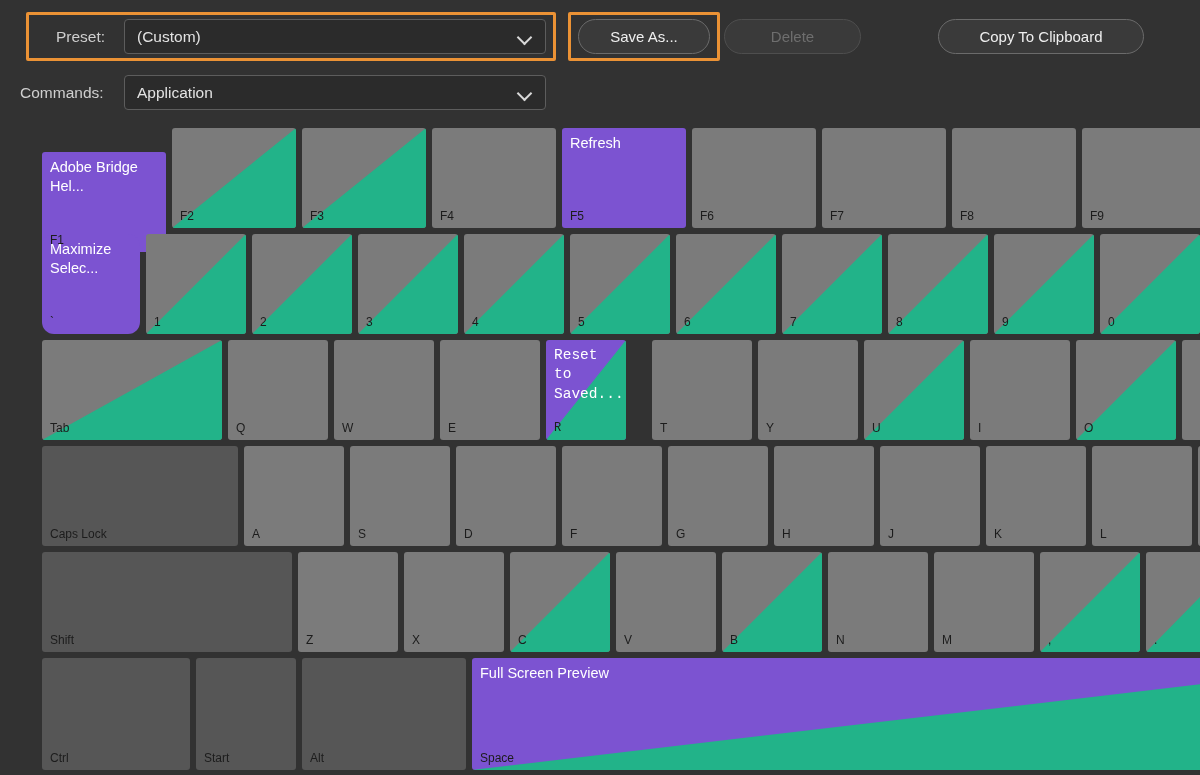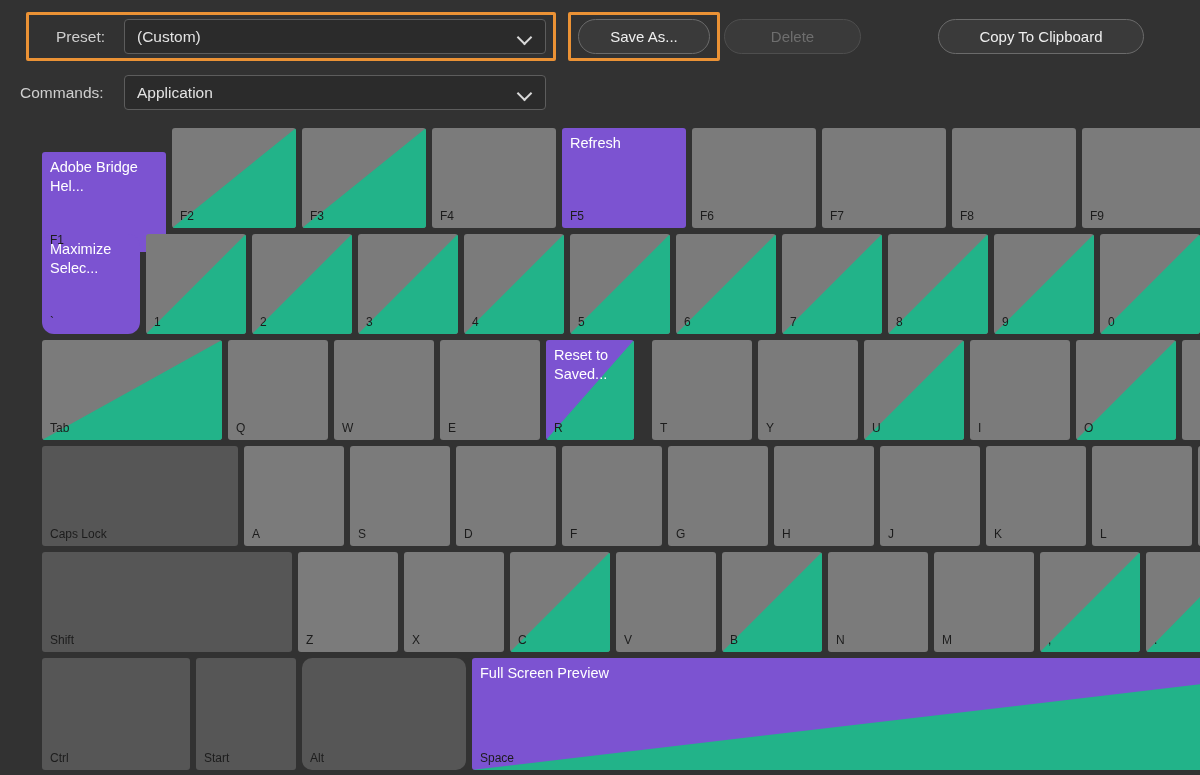--- a/index.html
+++ b/index.html
@@ -231,21 +231,21 @@
     </div>
     <div class="key" style="left: 228px; top: 222px; width: 100px; height: 100px;">
       <div class="kname">Q</div>
     </div>
     <div class="key" style="left: 334px; top: 222px; width: 100px; height: 100px;">
       <div class="kname">W</div>
     </div>
     <div class="key" style="left: 440px; top: 222px; width: 100px; height: 100px;">
       <div class="kname">E</div>
     </div>
-    <div class="key assigned" style="left: 546px; top: 222px; width: 88px; height: 100px;">
+    <div class="key assigned" style="left: 546px; top: 222px; width: 80px; height: 100px; font-family: Liberation Mono, monospace;">
       <div class="tri diag"></div>
       <div class="cmd">Reset to Saved...</div>
       <div class="kname">R</div>
     </div>
     <div class="key" style="left: 652px; top: 222px; width: 100px; height: 100px;">
       <div class="kname">T</div>
     </div>
     <div class="key" style="left: 758px; top: 222px; width: 100px; height: 100px;">
       <div class="kname">Y</div>
     </div>
@@ -325,21 +325,21 @@
     <div class="key" style="left: 1146px; top: 434px; width: 98px; height: 100px;">
       <div class="tri diag"></div>
       <div class="kname">.</div>
     </div>
     <div class="key modifier" style="left: 42px; top: 540px; width: 148px; height: 112px;">
       <div class="kname">Ctrl</div>
     </div>
     <div class="key modifier" style="left: 196px; top: 540px; width: 100px; height: 112px;">
       <div class="kname">Start</div>
     </div>
-    <div class="key modifier" style="left: 302px; top: 540px; width: 164px; height: 112px; border-radius: 10px;">
+    <div class="key modifier" style="left: 302px; top: 540px; width: 164px; height: 112px;">
       <div class="kname">Alt</div>
     </div>
     <div class="key assigned" style="left: 472px; top: 540px; width: 742px; height: 112px;">
       <div class="tri wedge"></div>
       <div class="cmd">Full Screen Preview</div>
       <div class="kname">Space</div>
     </div>
   </div>
 
 </body></html>

